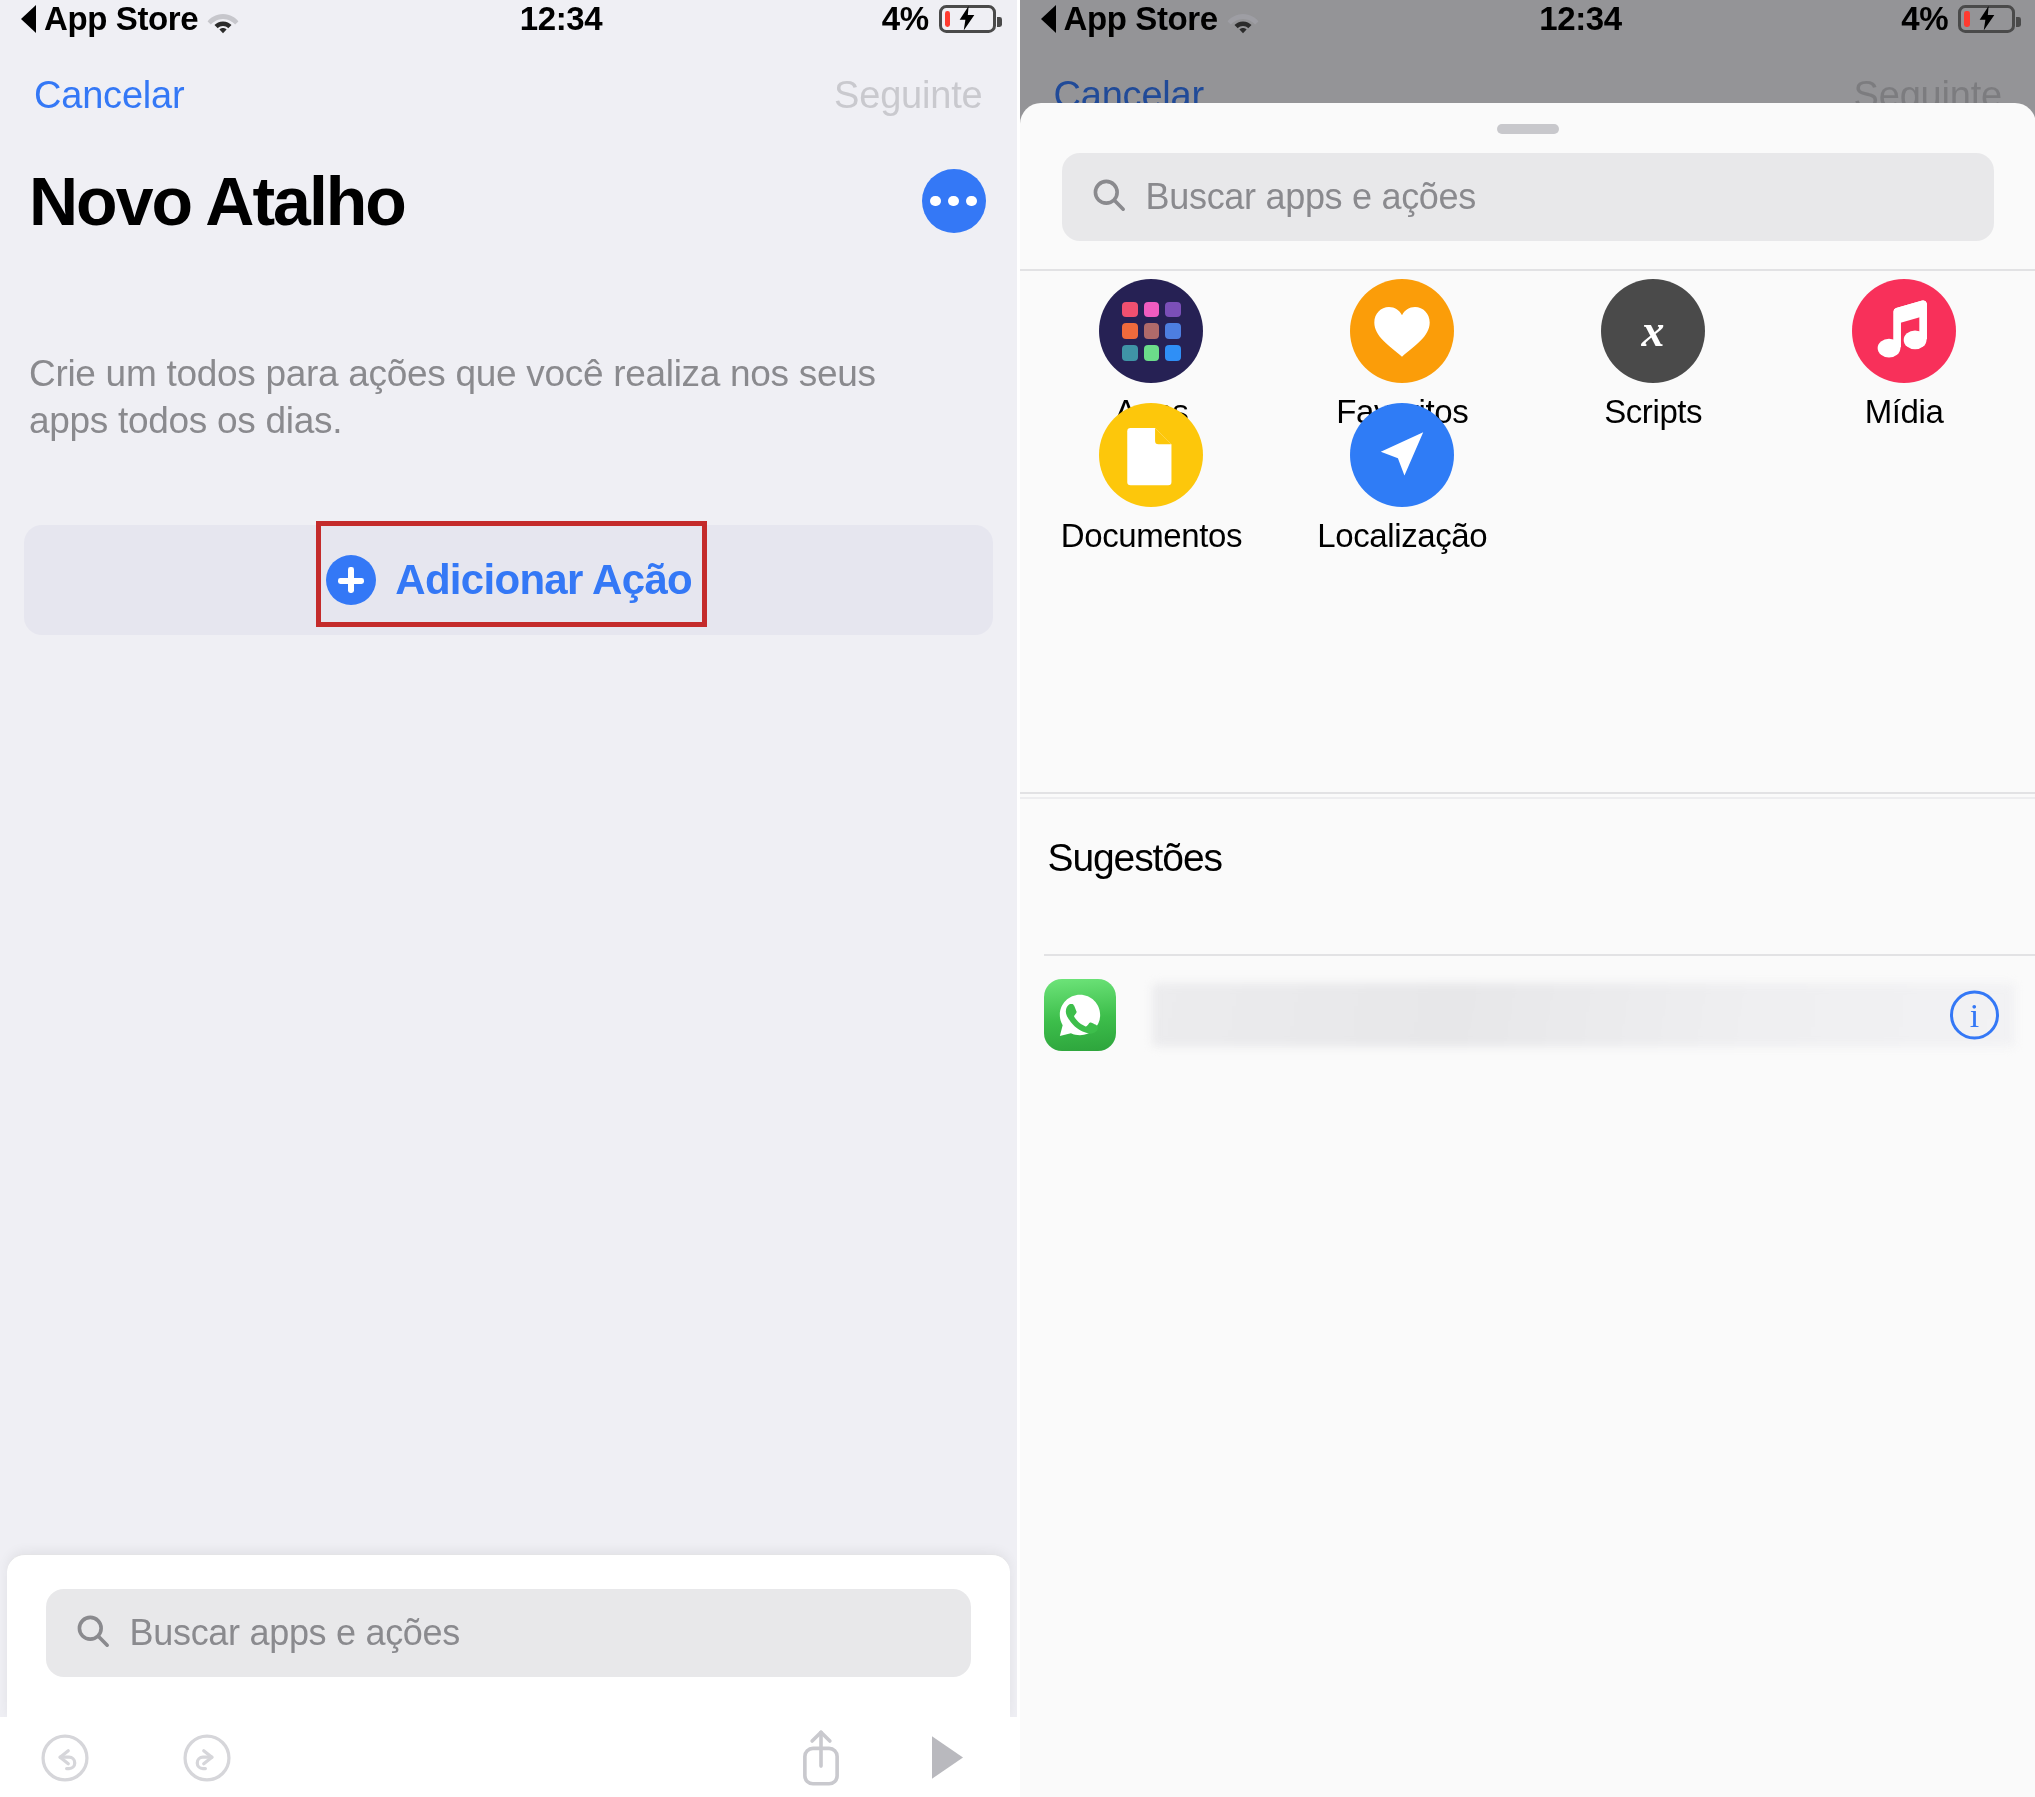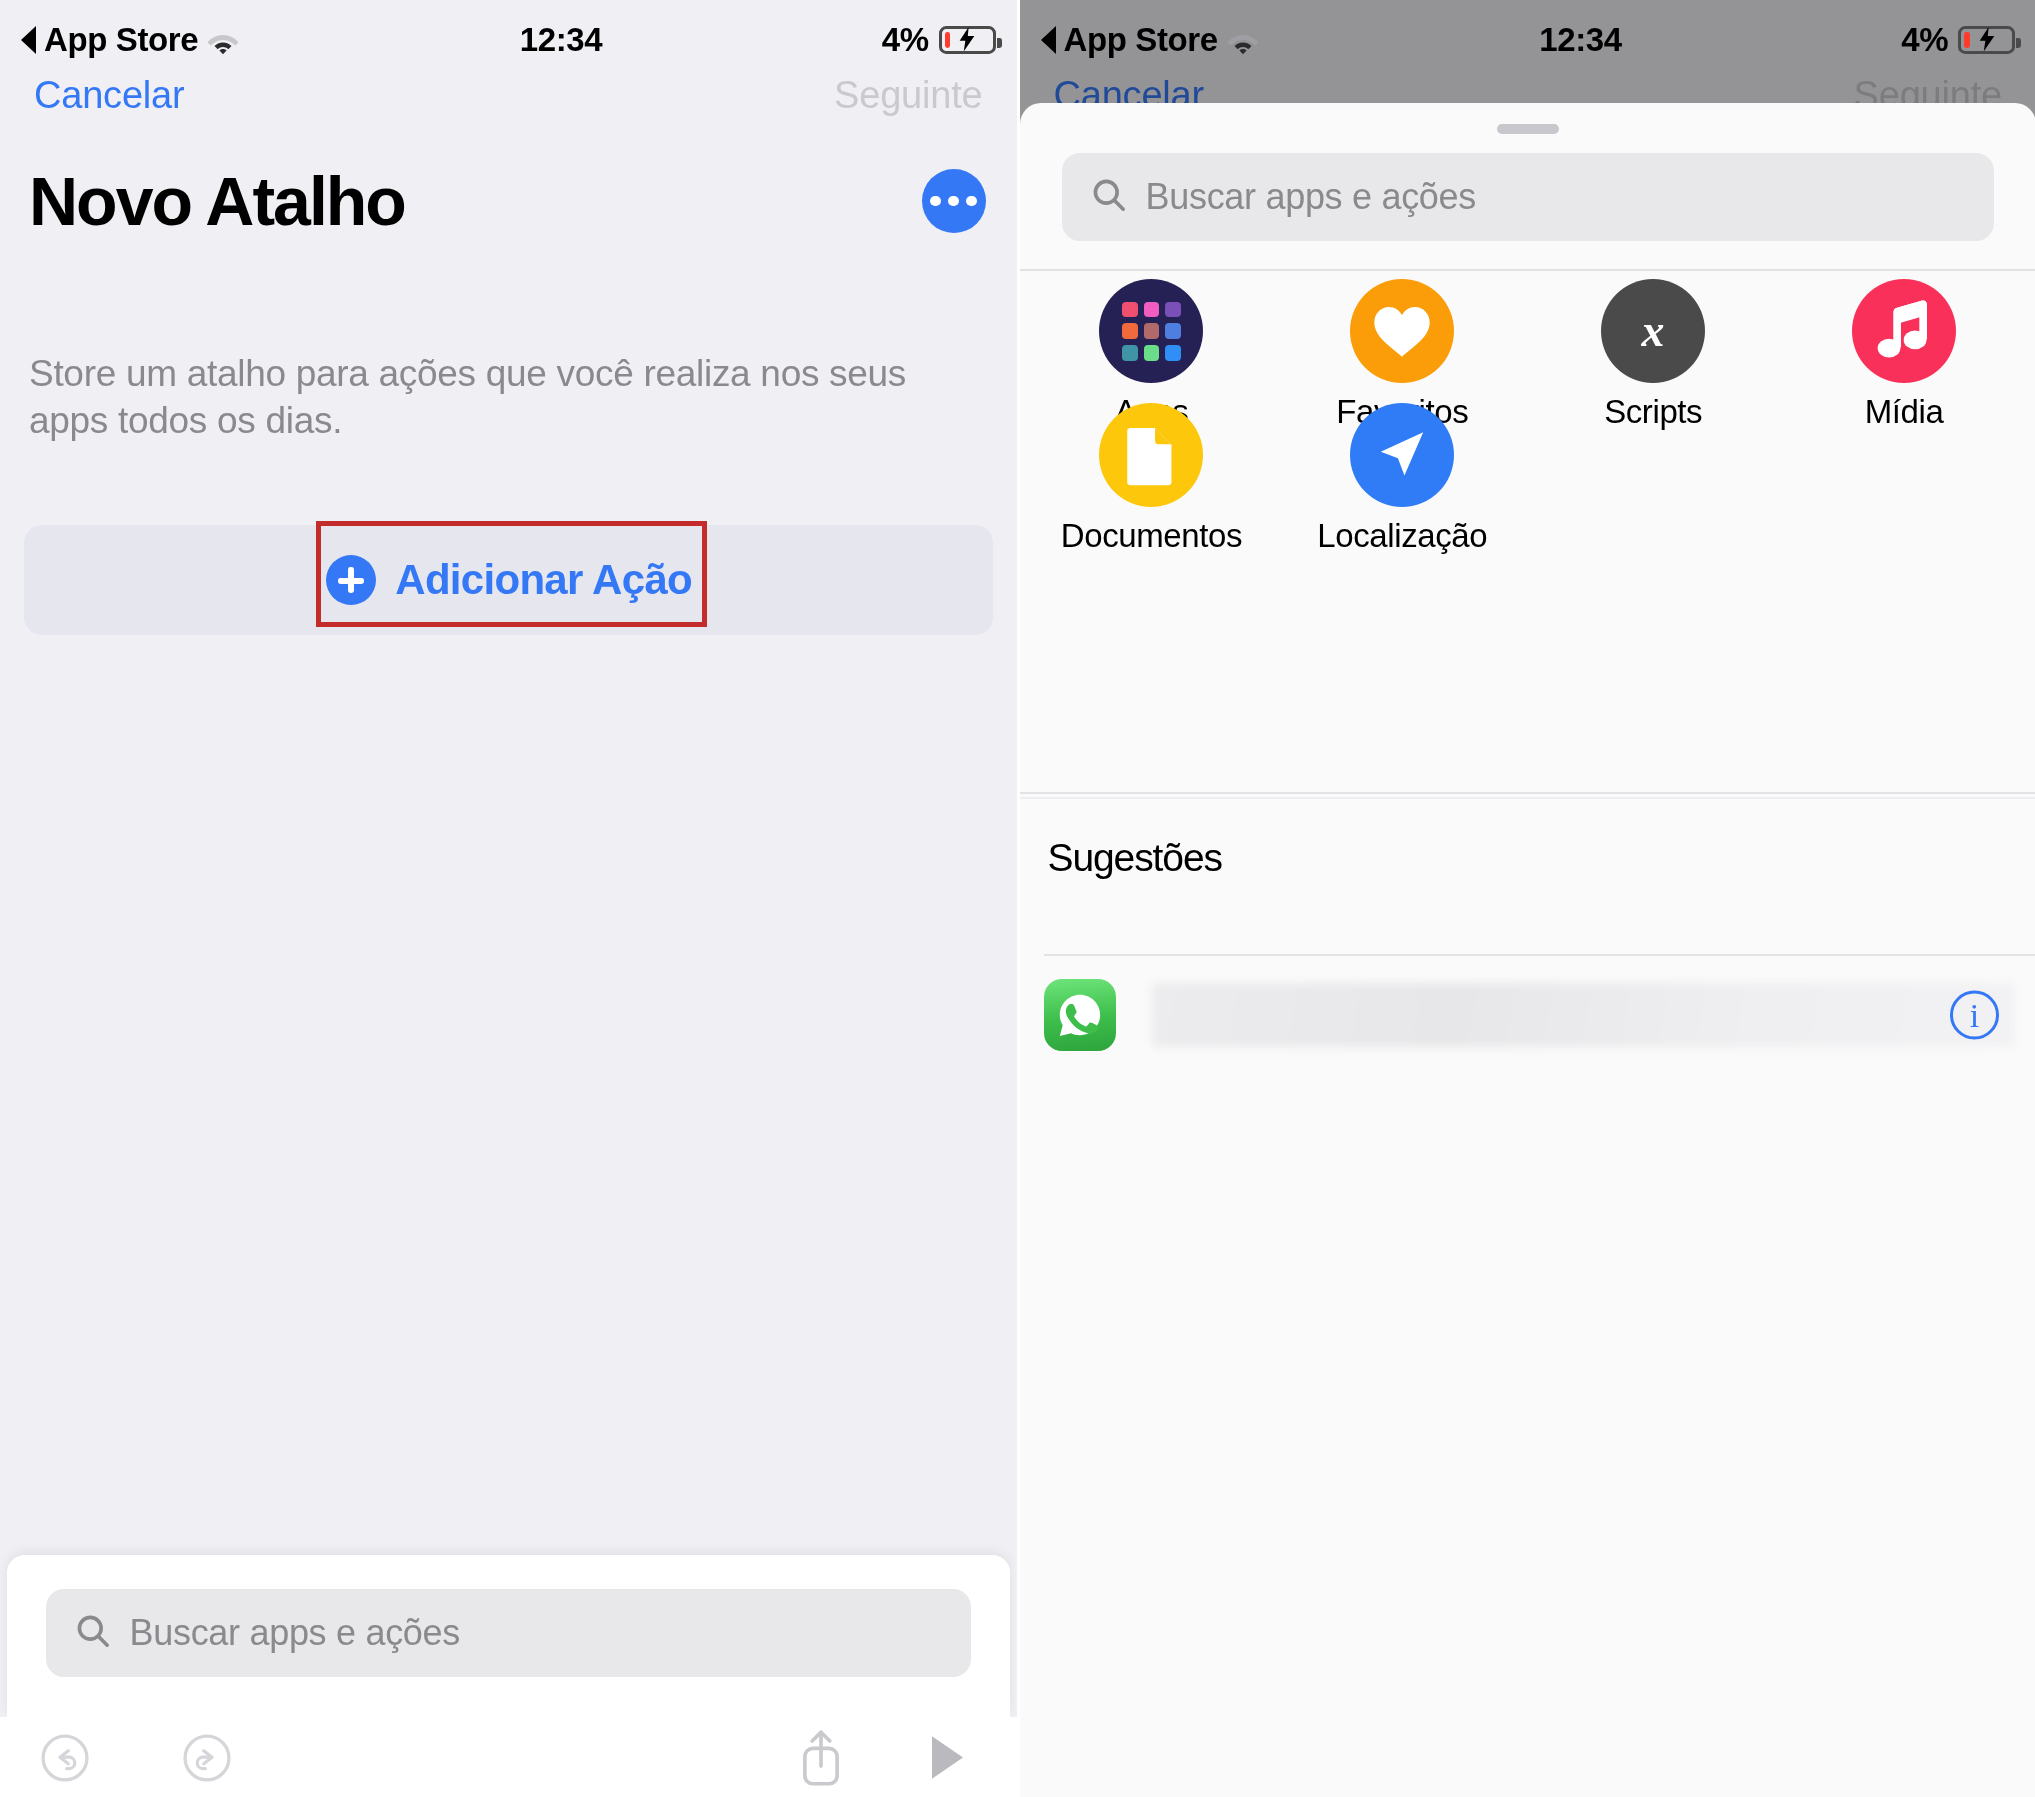--- a/index.html
+++ b/index.html
@@ -12,21 +12,21 @@
   .screens{display:flex;width:2036px;height:1798px;}
 
   
   .phone{position:relative;overflow:hidden;}
   .phone-left{width:1018px;height:1798px;background:#EFEFF4;}
   .phone-right{width:1018px;height:1798px;background:#ffffff;border-left:3.3px solid #ffffff;}
 
   
   .statusbar{
     position:absolute;top:0;left:0;right:0;height:59px;
-    display:flex;align-items:flex-end;
+    display:flex;align-items:flex-start;
     font-size:33px;font-weight:bold;color:#000;
     letter-spacing:-0.4px;
   }
   .sb-left{display:flex;align-items:center;gap:8.1px;padding-left:21px;flex:0 0 auto;}
   .sb-back-tri{
     width:0;height:0;border-top:14px solid transparent;border-bottom:14px solid transparent;
     border-right:15.5px solid #000;display:inline-block;
   }
   .sb-center{flex:1;text-align:center;}
   .sb-right{display:flex;align-items:center;gap:9.8px;padding-right:21px;flex:0 0 auto;}
@@ -236,21 +236,21 @@
 
     <div class="bigtitle-row">
       <div class="bigtitle">Novo Atalho</div>
       <div class="more-btn">
         <i></i>
         <i></i>
         <i></i>
       </div>
     </div>
 
-    <div class="subtitle">Store um atalho para ações que você realiza nos seus apps todos os dias.</div>
+    <div class="subtitle">Crie um todos para ações que você realiza nos seus apps todos os dias.</div>
 
     <div class="add-action-card">
       <div class="add-action-inner">
         <span class="plus-circle"></span>
         <span class="add-action-label">Adicionar Ação</span>
       </div>
     </div>
     <div class="redbox redbox-left"></div>
 
     <div class="bottom-panel">

